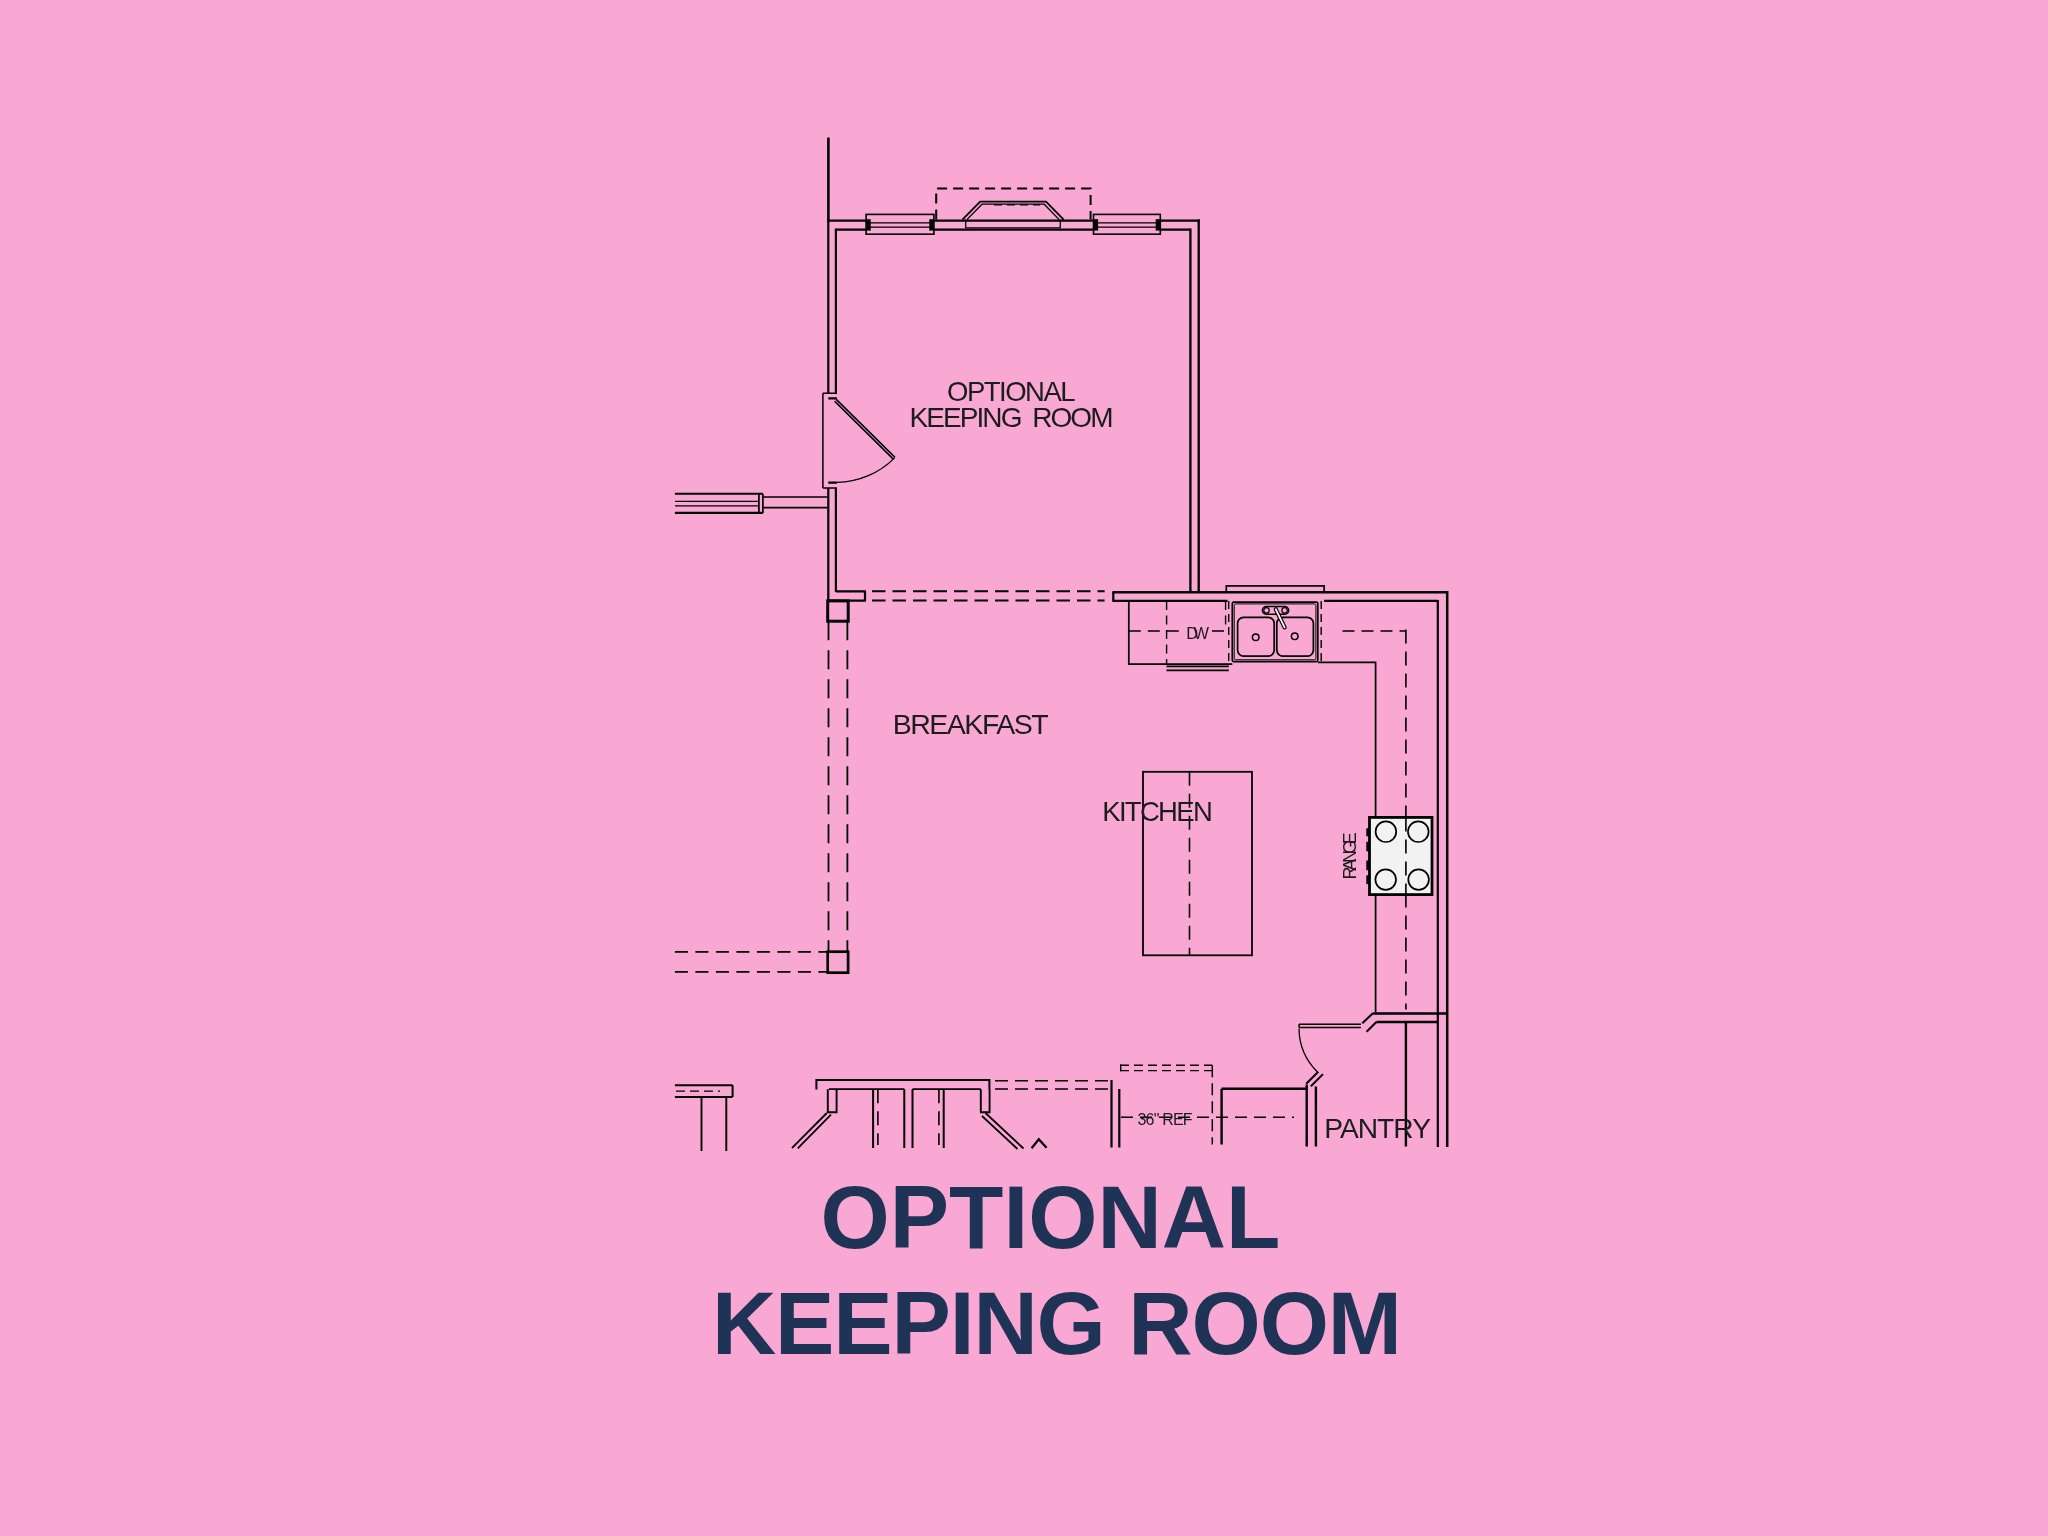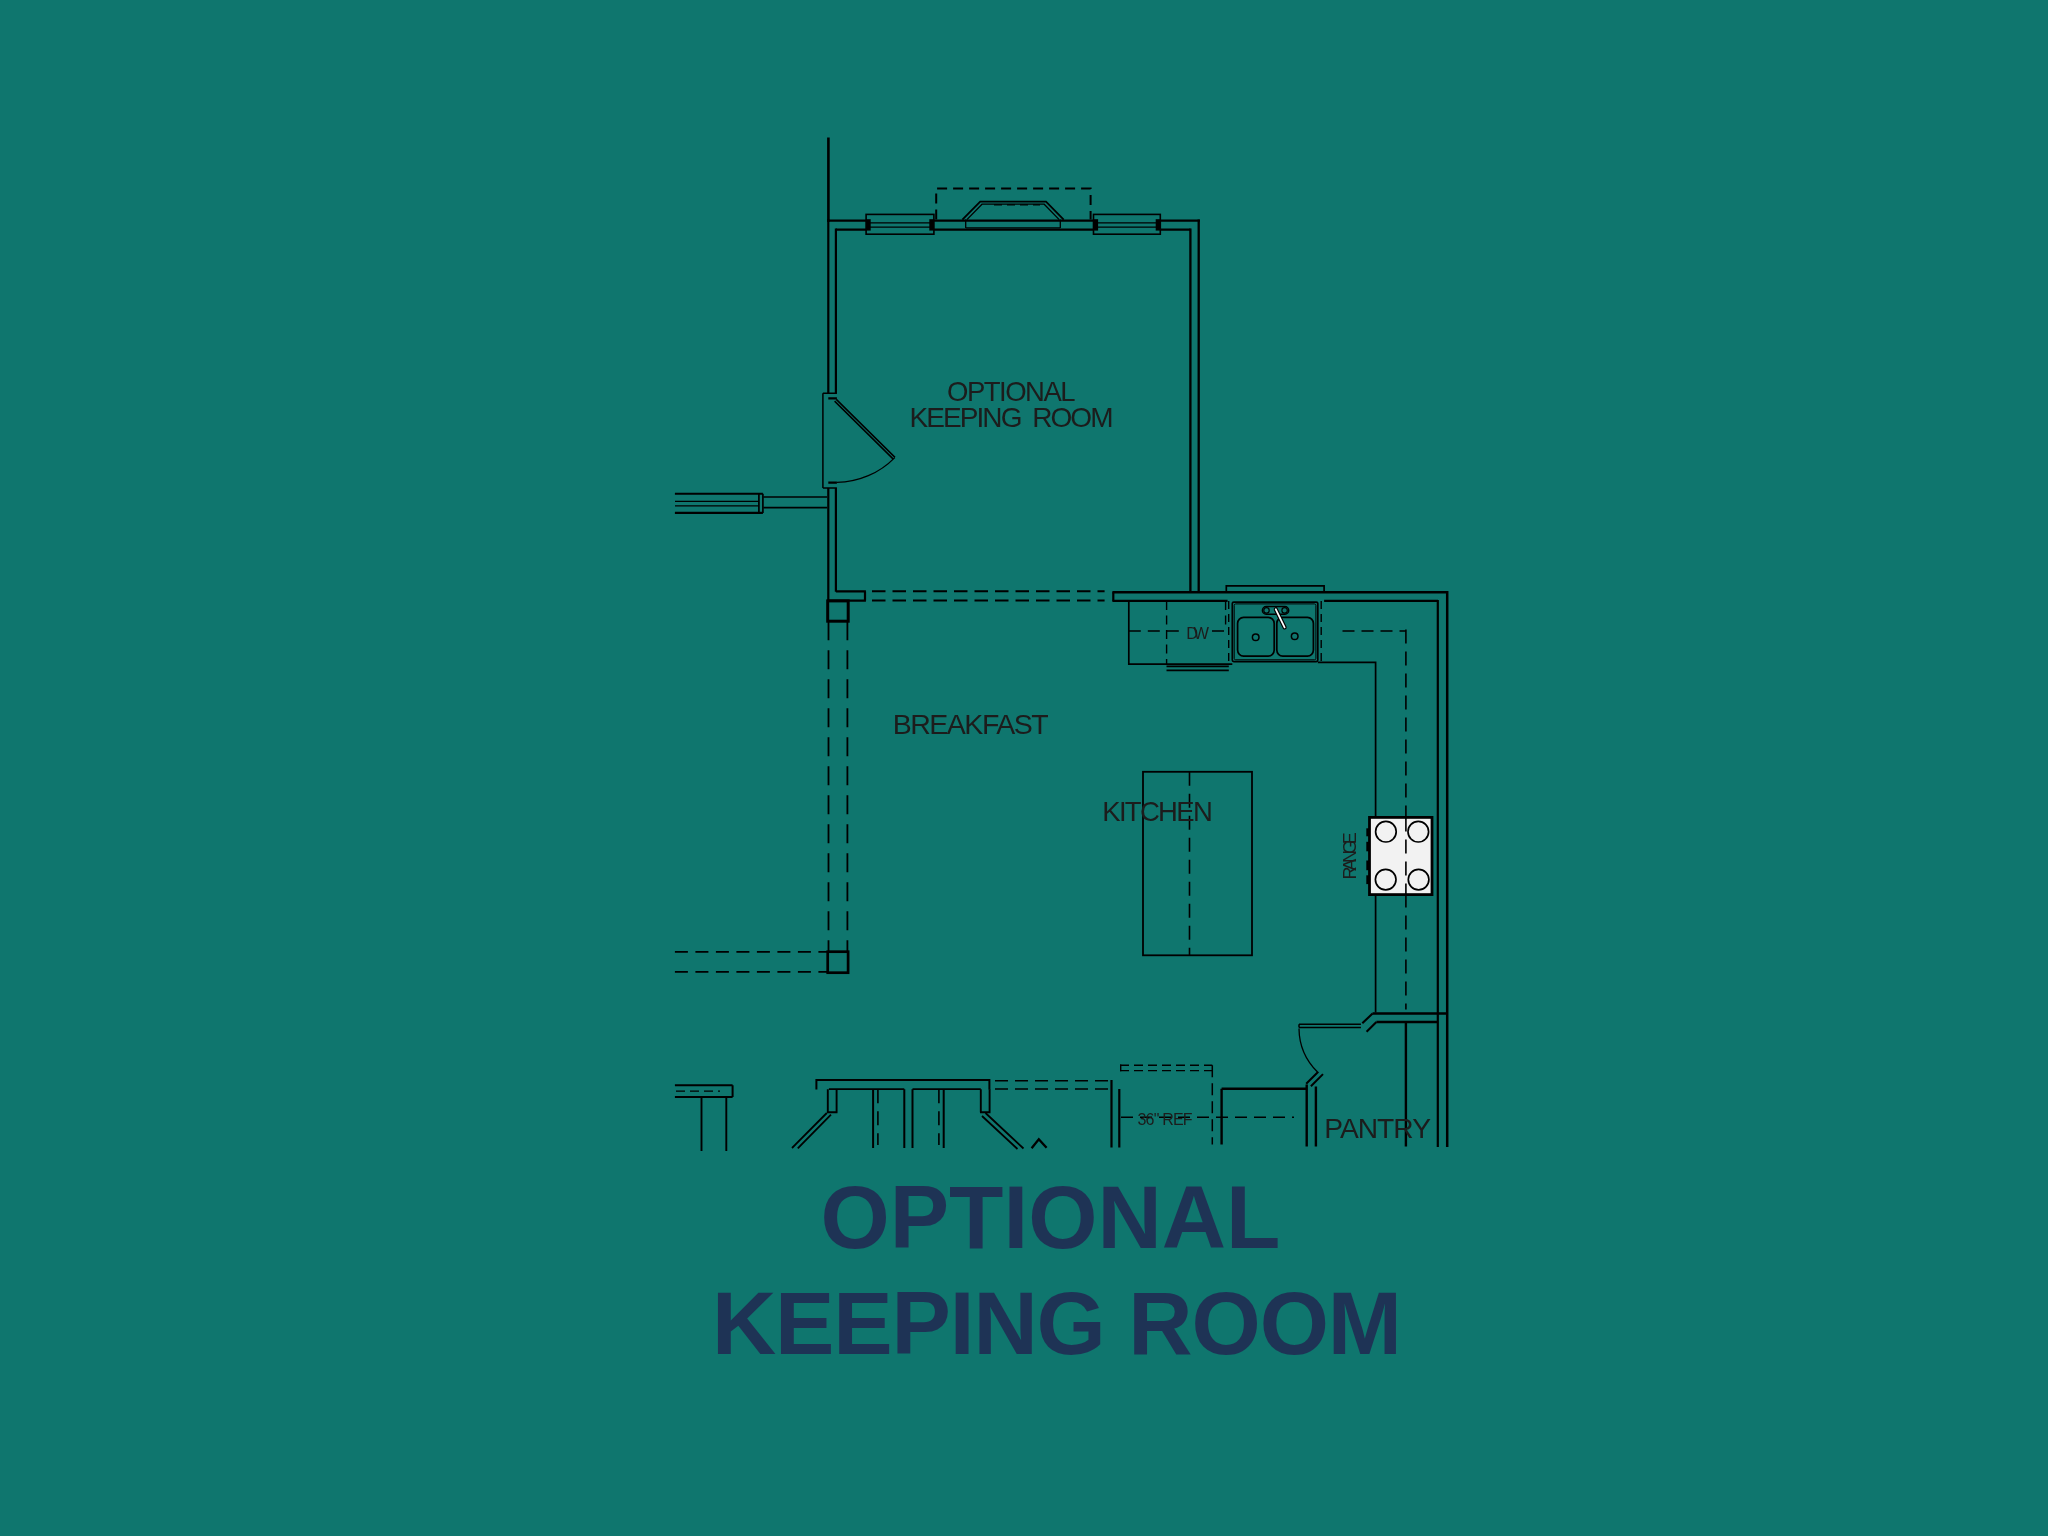--- a/index.html
+++ b/index.html
@@ -1,16 +1,16 @@
 <!DOCTYPE html>
 <html><head>
 <meta charset="utf-8">
 <style>
   html,body{margin:0;padding:0;background:#ffffff;}
-  #page{position:relative;width:2048px;height:1536px;background:#0f766e;overflow:hidden;}
+  #page{position:relative;width:2048px;height:1536px;background:#f9a8d4;overflow:hidden;}
   svg{position:absolute;left:0;top:0;transform:translateZ(0);will-change:transform;}
   text{font-family:"Liberation Sans", sans-serif;}
 </style>
 </head>
 <body>
 <div id="page">
 <svg width="2048" height="1536" viewBox="0 0 2048 1536" fill="none">
 
 <g stroke="#000" fill="none">
 

